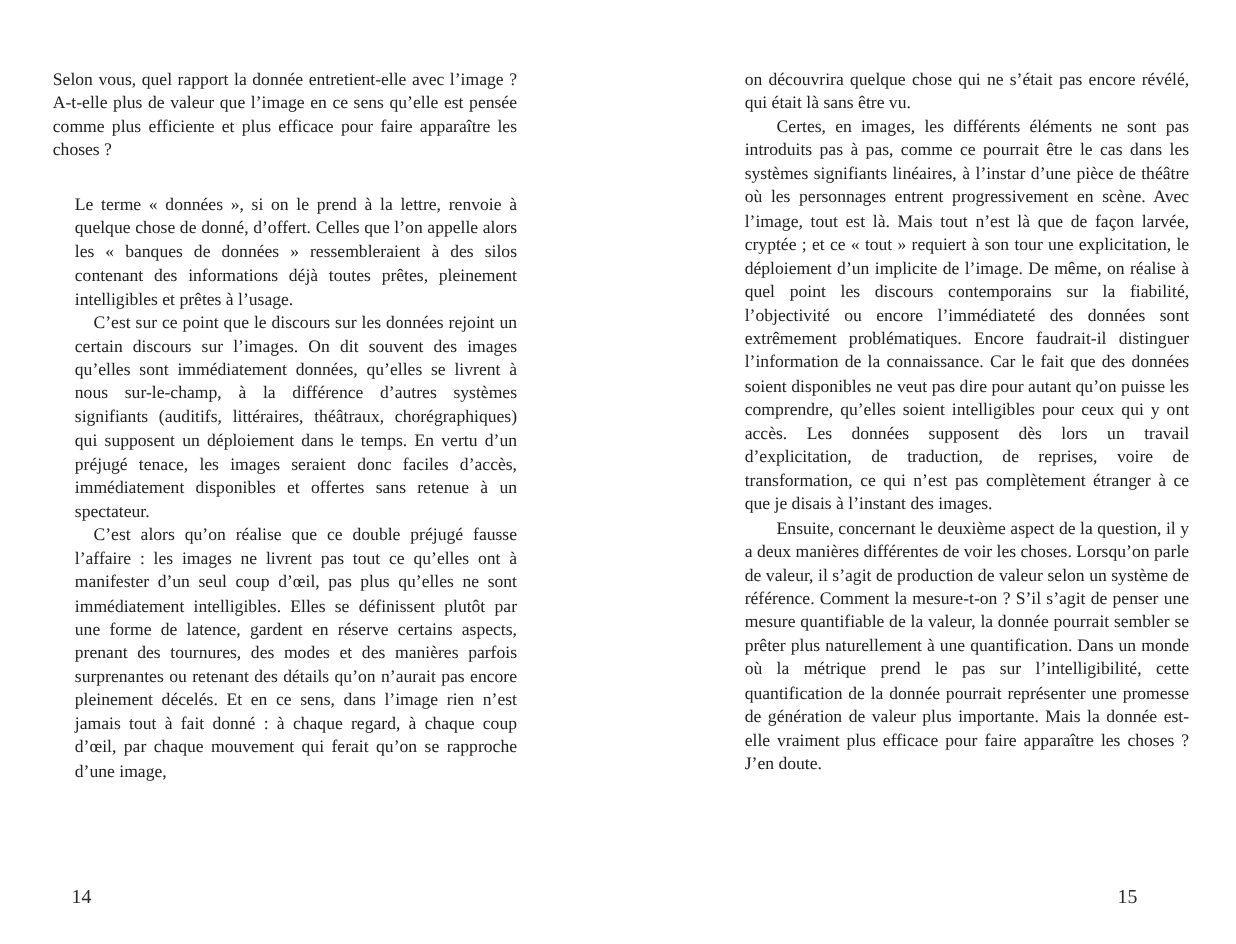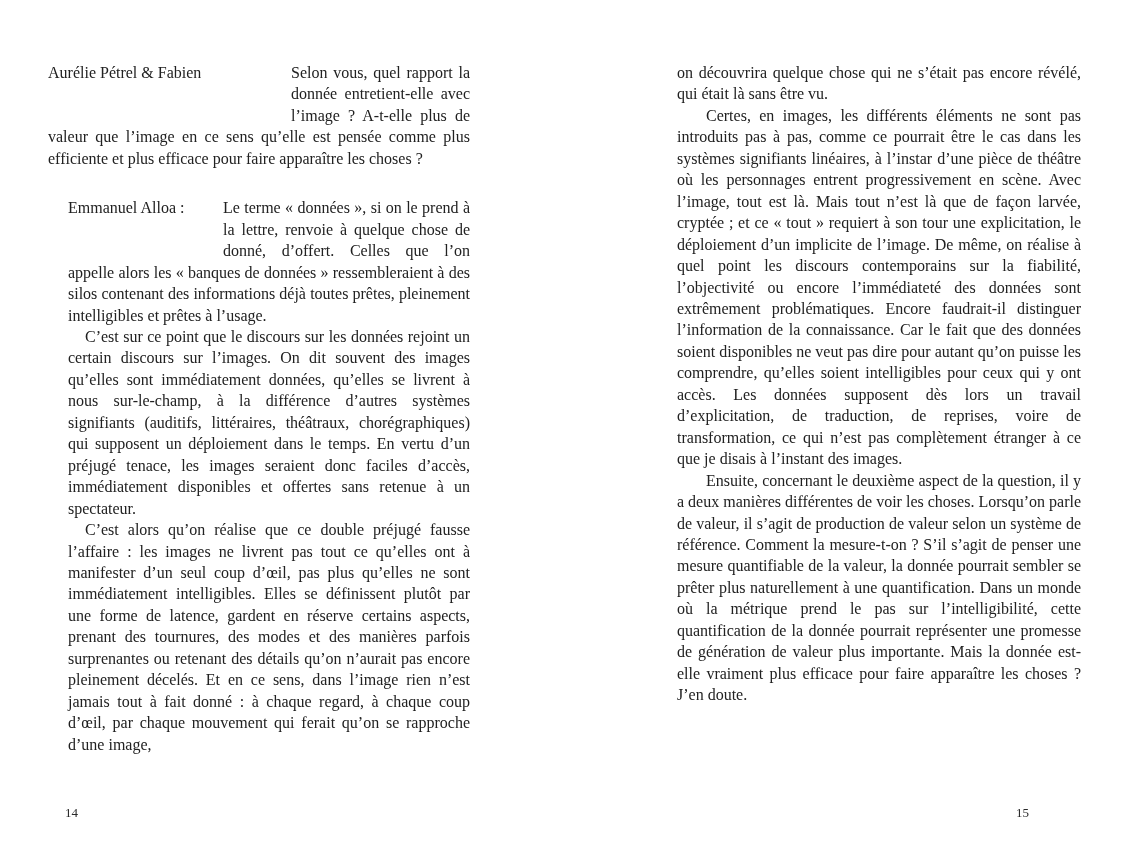--- a/index.html
+++ b/index.html
@@ -33,36 +33,36 @@
   }
   .a-speaker {
     float: left;
     width: 155px;
     height: 43px;
   }
   .indent-l { text-indent: 17px; }
   .indent-r { text-indent: 29px; }
   .page-number {
     position: absolute;
-    font-size: 13px;
+    font-size: 18px;
     color: #2a2a2a;
     font-variant-numeric: oldstyle-nums;
     font-feature-settings: "onum";
   }
   .pn-left  { left: 65px;   top: 805px; }
   .pn-right { left: 1016px; top: 805px; }
 </style>
 </head>
 <body>
 
 <div class="col col-left">
-  <p class="para"><span class="q-speaker">Aurélie Pétrel &amp; Fabien</span><span>Selon vous, quel rapport la donnée entretient-elle avec l’image&nbsp;? A-t-elle plus de valeur que l’image en ce sens qu’elle est pensée comme plus efficiente et plus efficace pour faire apparaître les choses&nbsp;?</span></p>
+  <p class="para"><span>Selon vous, quel rapport la donnée entretient-elle avec l’image&nbsp;? A-t-elle plus de valeur que l’image en ce sens qu’elle est pensée comme plus efficiente et plus efficace pour faire apparaître les choses&nbsp;?</span></p>
 
   <div class="answer-block">
-    <p class="para"><span class="a-speaker">Emmanuel Alloa&nbsp;:</span><span>Le terme «&nbsp;données&nbsp;», si on le prend à la lettre, renvoie à quelque chose de donné, d’offert. Celles que l’on appelle alors les «&nbsp;banques de données&nbsp;» ressembleraient à des silos contenant des informations déjà toutes prêtes, pleinement intelligibles et prêtes à l’usage.</span></p>
+    <p class="para"><span>Le terme «&nbsp;données&nbsp;», si on le prend à la lettre, renvoie à quelque chose de donné, d’offert. Celles que l’on appelle alors les «&nbsp;banques de données&nbsp;» ressembleraient à des silos contenant des informations déjà toutes prêtes, pleinement intelligibles et prêtes à l’usage.</span></p>
     <p class="para indent-l">C’est sur ce point que le discours sur les données rejoint un certain discours sur l’images. On dit souvent des images qu’elles sont immédiatement données, qu’elles se livrent à nous sur-le-champ, à la différence d’autres systèmes signifiants (auditifs, littéraires, théâtraux, chorégraphiques) qui supposent un déploiement dans le temps. En vertu d’un préjugé tenace, les images seraient donc faciles d’accès, immédiatement disponibles et offertes sans retenue à un spectateur.</p>
     <p class="para indent-l">C’est alors qu’on réalise que ce double préjugé fausse l’affaire&nbsp;: les images ne livrent pas tout ce qu’elles ont à manifester d’un seul coup d’œil, pas plus qu’elles ne sont immédiatement intelligibles. Elles se définissent plutôt par une forme de latence, gardent en réserve certains aspects, prenant des tournures, des modes et des manières parfois surprenantes ou retenant des détails qu’on n’aurait pas encore pleinement décelés. Et en ce sens, dans l’image rien n’est jamais tout à fait donné&nbsp;: à chaque regard, à chaque coup d’œil, par chaque mouvement qui ferait qu’on se rapproche d’une image,</p>
   </div>
 </div>
 
 <div class="col col-right">
   <p class="para">on découvrira quelque chose qui ne s’était pas encore révélé, qui était là sans être vu.</p>
   <p class="para indent-r">Certes, en images, les différents éléments ne sont pas introduits pas à pas, comme ce pourrait être le cas dans les systèmes signifiants linéaires, à l’instar d’une pièce de théâtre où les personnages entrent progressivement en scène. Avec l’image, tout est là. Mais tout n’est là que de façon larvée, cryptée&nbsp;; et ce «&nbsp;tout&nbsp;» requiert à son tour une explicitation, le déploiement d’un implicite de l’image. De même, on réalise à quel point les discours contemporains sur la fiabilité, l’objectivité ou encore l’immédiateté des données sont extrêmement problématiques. Encore faudrait-il distinguer l’information de la connaissance. Car le fait que des données soient disponibles ne veut pas dire pour autant qu’on puisse les comprendre, qu’elles soient intelligibles pour ceux qui y ont accès. Les données supposent dès lors un travail d’explicitation, de traduction, de reprises, voire de transformation, ce qui n’est pas complètement étranger à ce que je disais à l’instant des images.</p>
   <p class="para indent-r">Ensuite, concernant le deuxième aspect de la question, il y a deux manières différentes de voir les choses. Lorsqu’on parle de valeur, il s’agit de production de valeur selon un système de référence. Comment la mesure-t-on&nbsp;? S’il s’agit de penser une mesure quantifiable de la valeur, la donnée pourrait sembler se prêter plus naturellement à une quantification. Dans un monde où la métrique prend le pas sur l’intelligibilité, cette quantification de la donnée pourrait représenter une promesse de génération de valeur plus importante. Mais la donnée est-elle vraiment plus efficace pour faire apparaître les choses&nbsp;? J’en doute.</p>
 </div>

